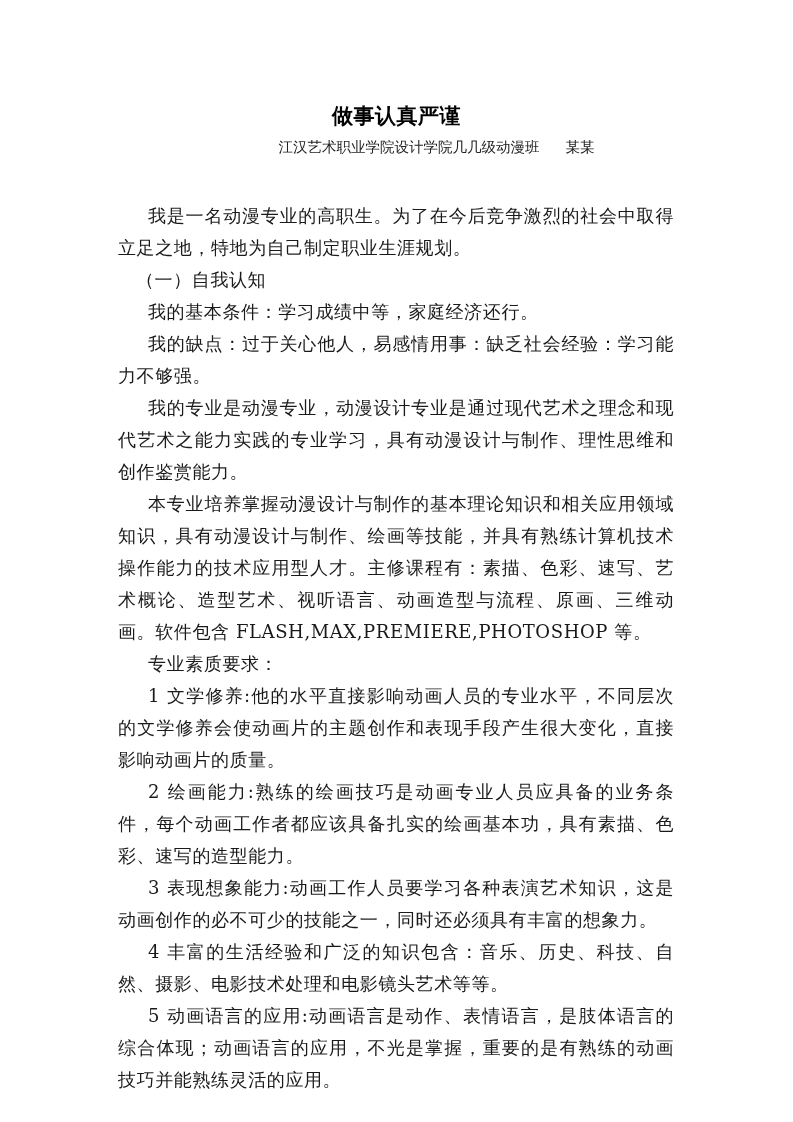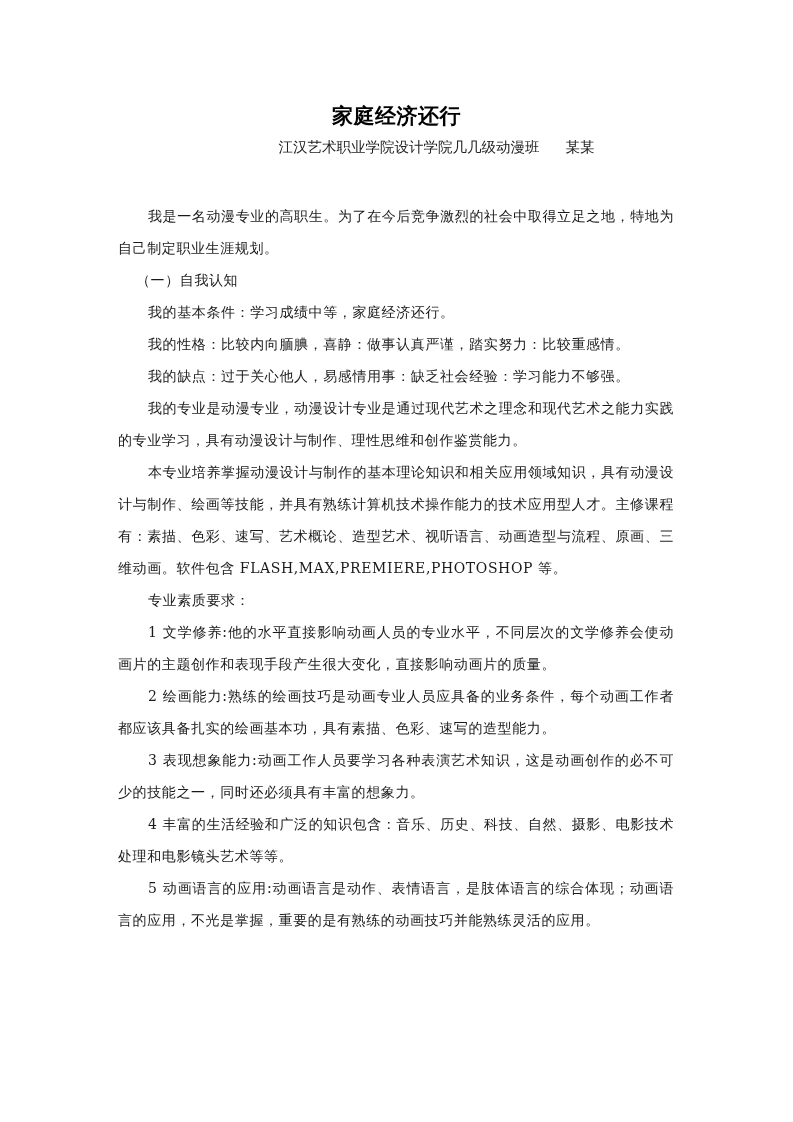--- a/index.html
+++ b/index.html
@@ -48,49 +48,48 @@
     }
     .subtitle .gap {
       display: inline-block;
       width: 26px;
     }
     .body-text {
       position: absolute;
       top: 200px;
       left: 118px;
       width: 556px;
-      font-size: 14px;
+      font-size: 18px;
       line-height: 32px;
       text-align: justify;
       text-justify: inter-character;
       color: #1a1a1a;
     }
     .body-text p {
       margin: 0;
       text-indent: 30px;
       letter-spacing: 0.6px;
     }
     .body-text p.heading {
       text-indent: 18px;
     }
   </style>
 </head>
 <body>
 
 <div class="page">
-  <div class="title">家庭经济还行</div>
+  <div class="title">做事认真严谨</div>
   <div class="subtitle">
     <span>江汉艺术职业学院设计学院几几级动漫班</span><span class="gap"></span><span>某某</span>
   </div>
 
   <div class="body-text">
     <p>我是一名动漫专业的高职生。为了在今后竞争激烈的社会中取得立足之地，特地为自己制定职业生涯规划。</p>
     <p class="heading">（一）自我认知</p>
     <p>我的基本条件：学习成绩中等，家庭经济还行。</p>
-    <p>我的性格：比较内向腼腆，喜静：做事认真严谨，踏实努力：比较重感情。</p>
     <p>我的缺点：过于关心他人，易感情用事：缺乏社会经验：学习能力不够强。</p>
     <p>我的专业是动漫专业，动漫设计专业是通过现代艺术之理念和现代艺术之能力实践的专业学习，具有动漫设计与制作、理性思维和创作鉴赏能力。</p>
     <p>本专业培养掌握动漫设计与制作的基本理论知识和相关应用领域知识，具有动漫设计与制作、绘画等技能，并具有熟练计算机技术操作能力的技术应用型人才。主修课程有：素描、色彩、速写、艺术概论、造型艺术、视听语言、动画造型与流程、原画、三维动画。软件包含 FLASH,MAX,PREMIERE,PHOTOSHOP 等。</p>
     <p>专业素质要求：</p>
     <p>1 文学修养:他的水平直接影响动画人员的专业水平，不同层次的文学修养会使动画片的主题创作和表现手段产生很大变化，直接影响动画片的质量。</p>
     <p>2 绘画能力:熟练的绘画技巧是动画专业人员应具备的业务条件，每个动画工作者都应该具备扎实的绘画基本功，具有素描、色彩、速写的造型能力。</p>
     <p>3 表现想象能力:动画工作人员要学习各种表演艺术知识，这是动画创作的必不可少的技能之一，同时还必须具有丰富的想象力。</p>
     <p>4 丰富的生活经验和广泛的知识包含：音乐、历史、科技、自然、摄影、电影技术处理和电影镜头艺术等等。</p>
     <p>5 动画语言的应用:动画语言是动作、表情语言，是肢体语言的综合体现；动画语言的应用，不光是掌握，重要的是有熟练的动画技巧并能熟练灵活的应用。</p>
   </div>

